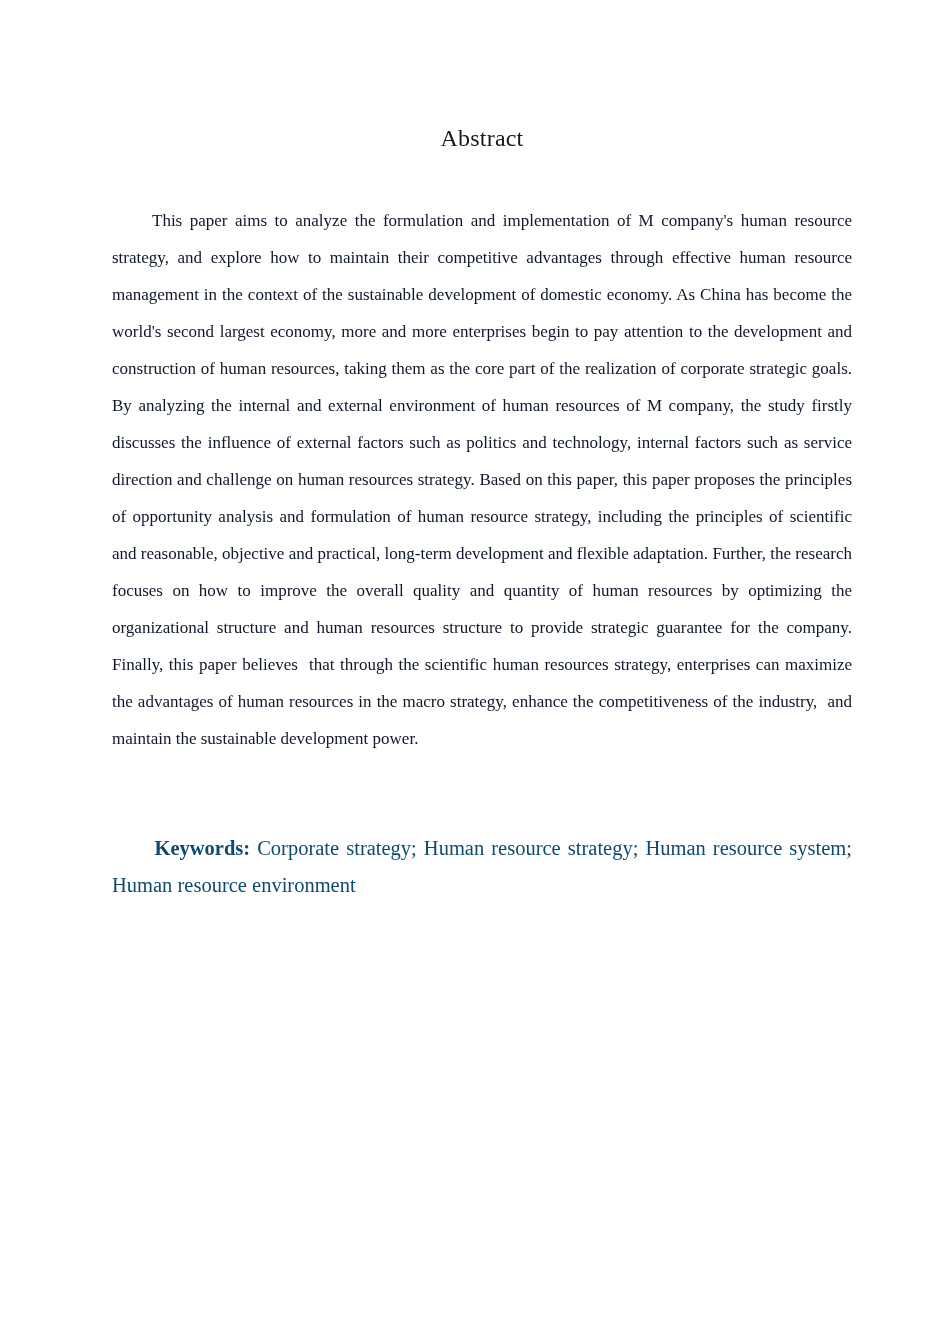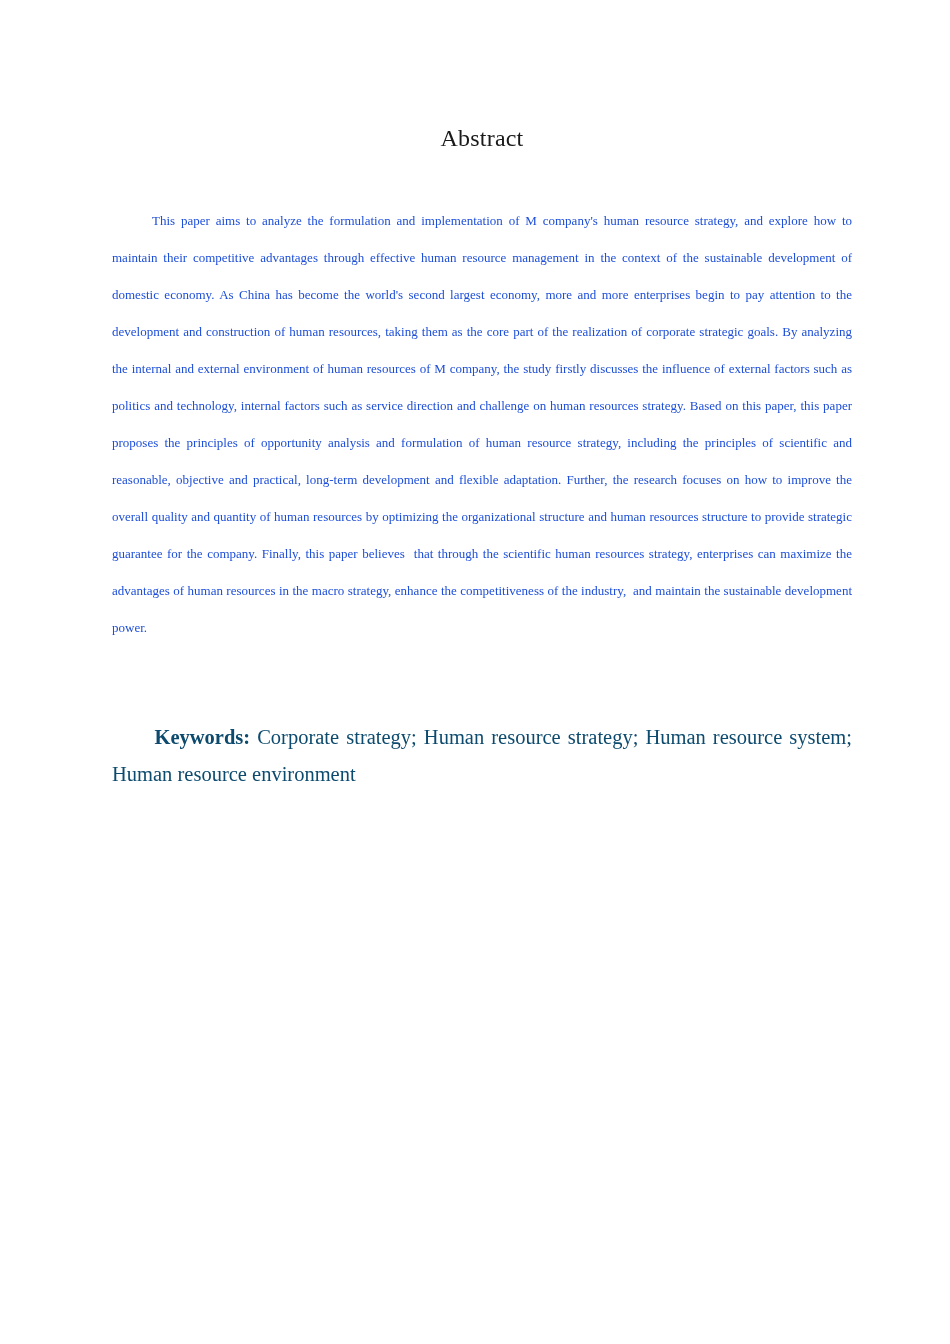--- a/index.html
+++ b/index.html
@@ -29,26 +29,26 @@
     font-weight: normal;
     color: #1a1a1a;
     margin: 0;
     padding-top: 122px;
     line-height: 32px;
     letter-spacing: 0.2px;
   }
   .abstract-body {
     margin: 0;
     padding-top: 48px;
-    font-size: 13px;
+    font-size: 17px;
     line-height: 37px;
     text-align: justify;
     text-justify: inter-word;
     text-indent: 40px;
-    color: #1d4ed8;
+    color: #0f172a;
     white-space: pre-wrap;
     hyphens: none;
   }
   .keywords-block {
     margin: 0;
     padding-top: 36px;
     font-size: 20.5px;
     line-height: 37px;
     text-align: justify;
     text-justify: inter-word;

